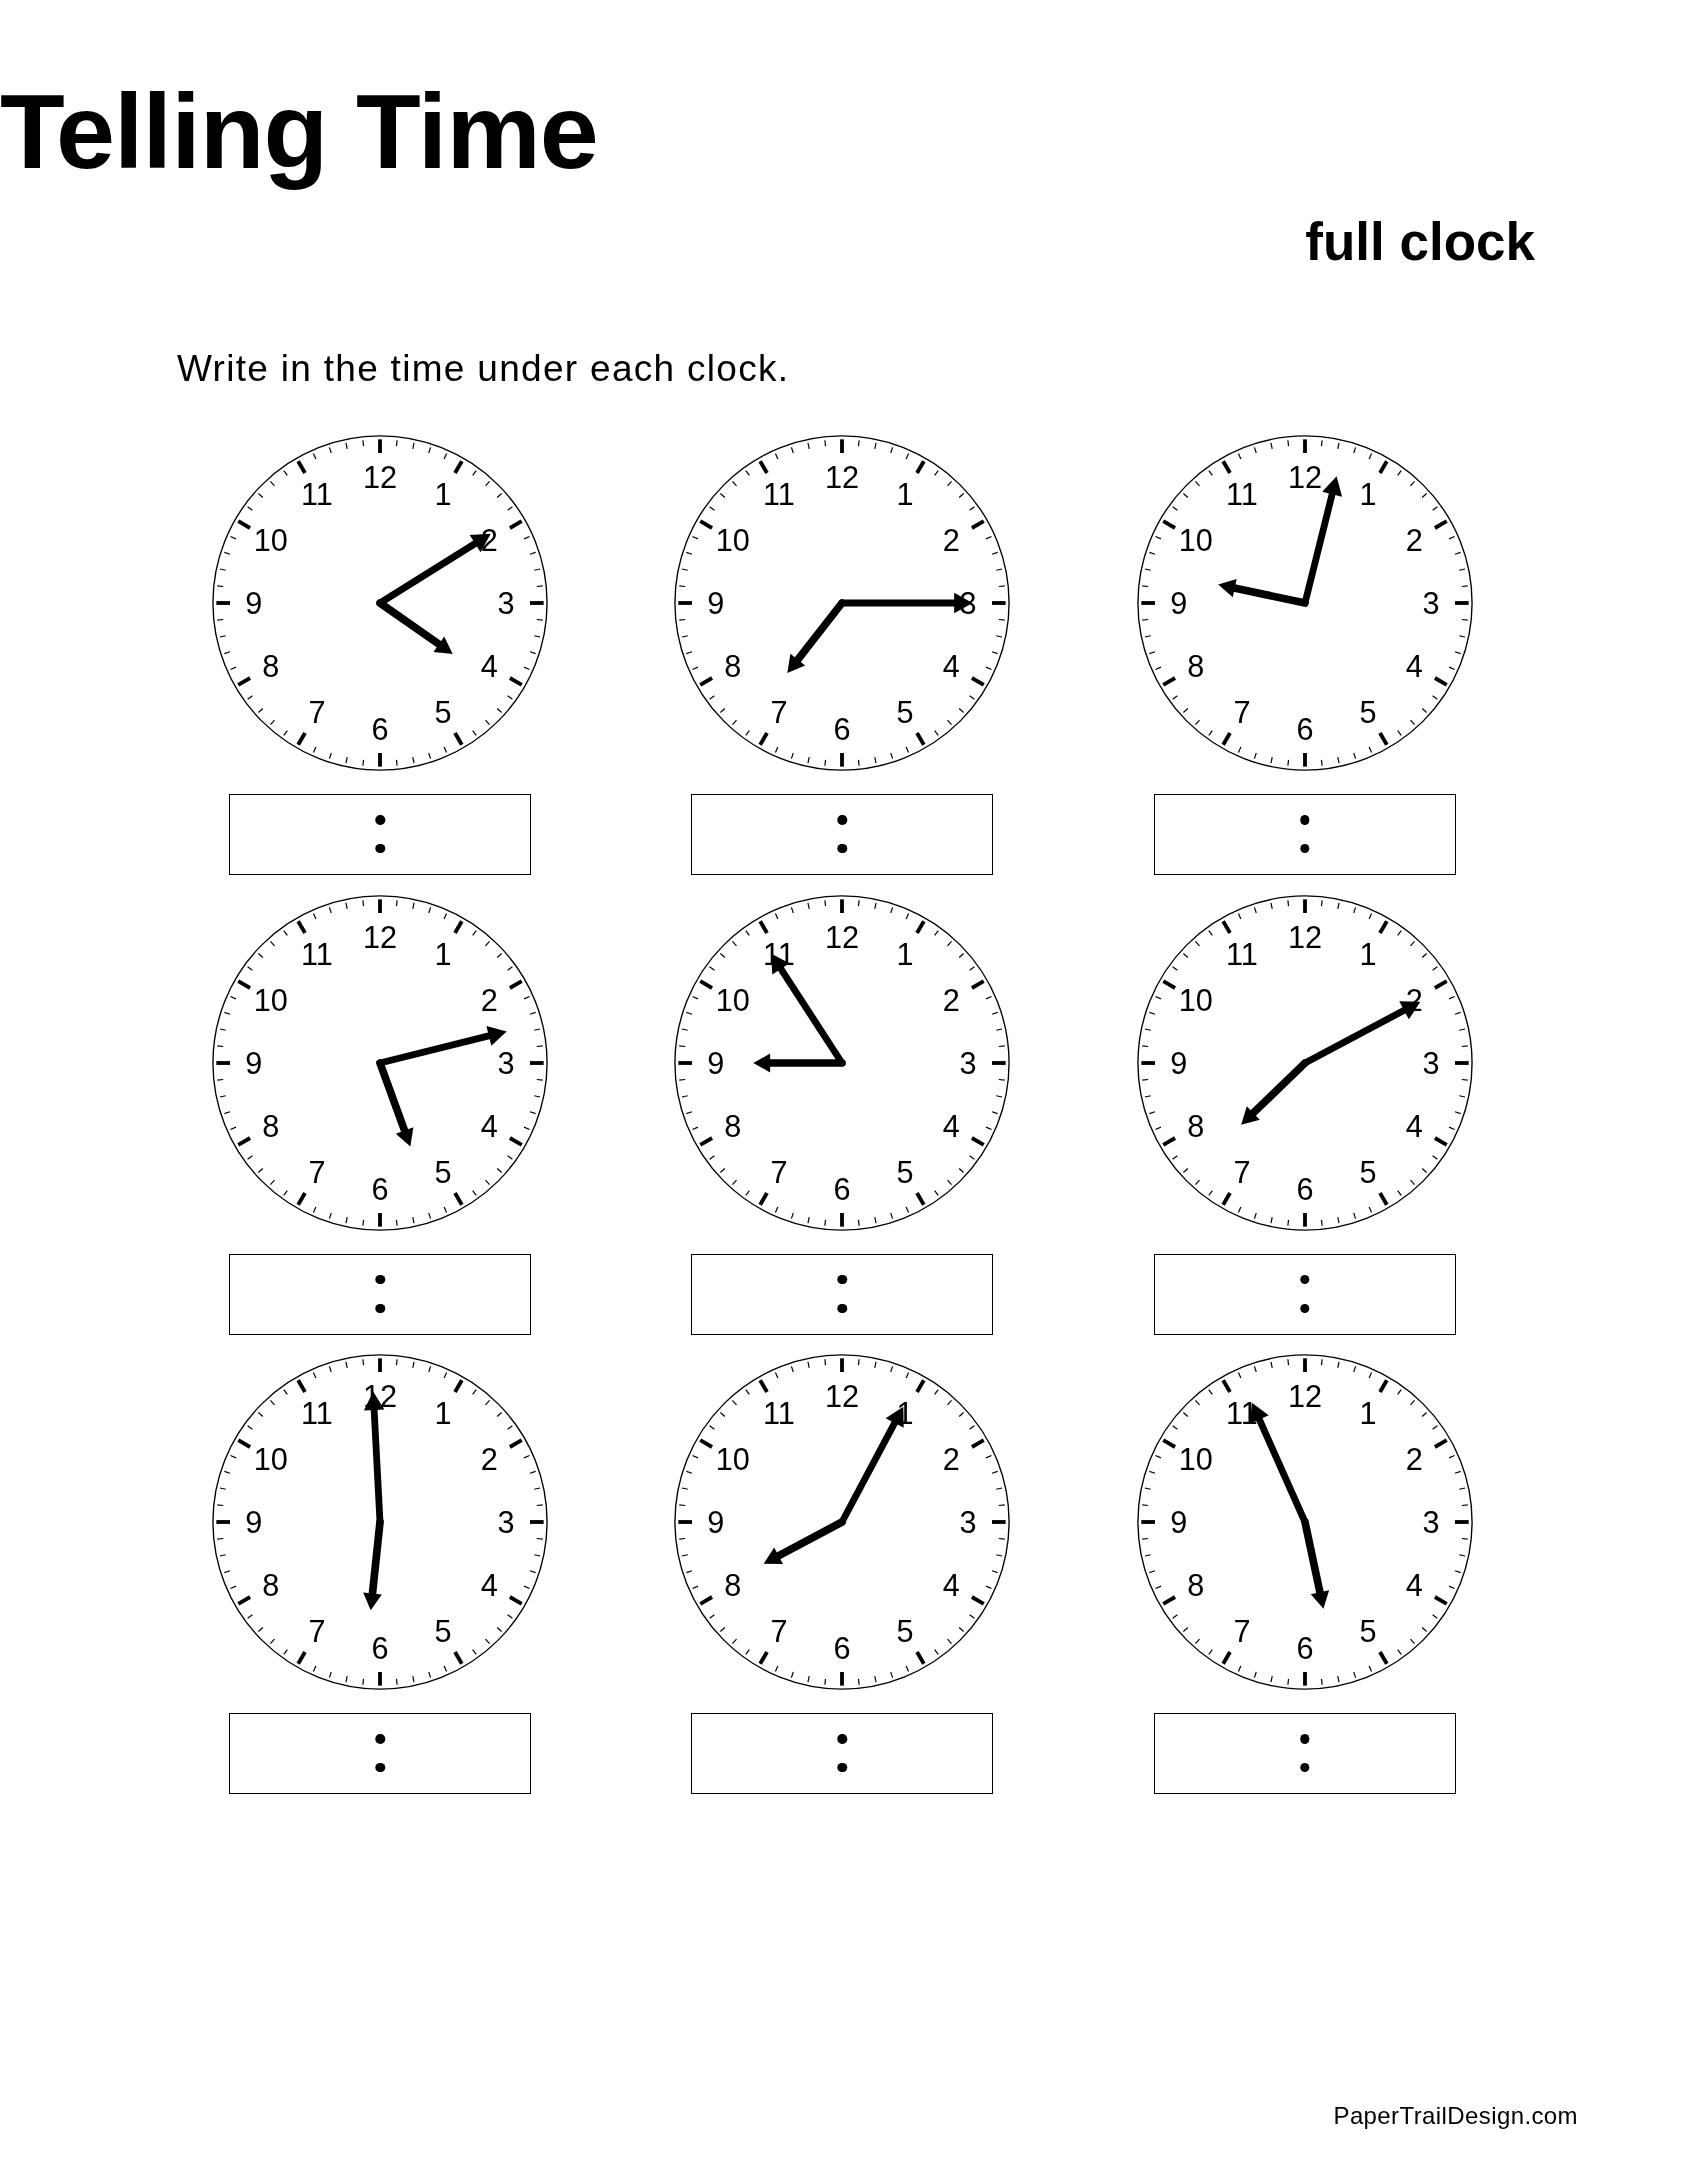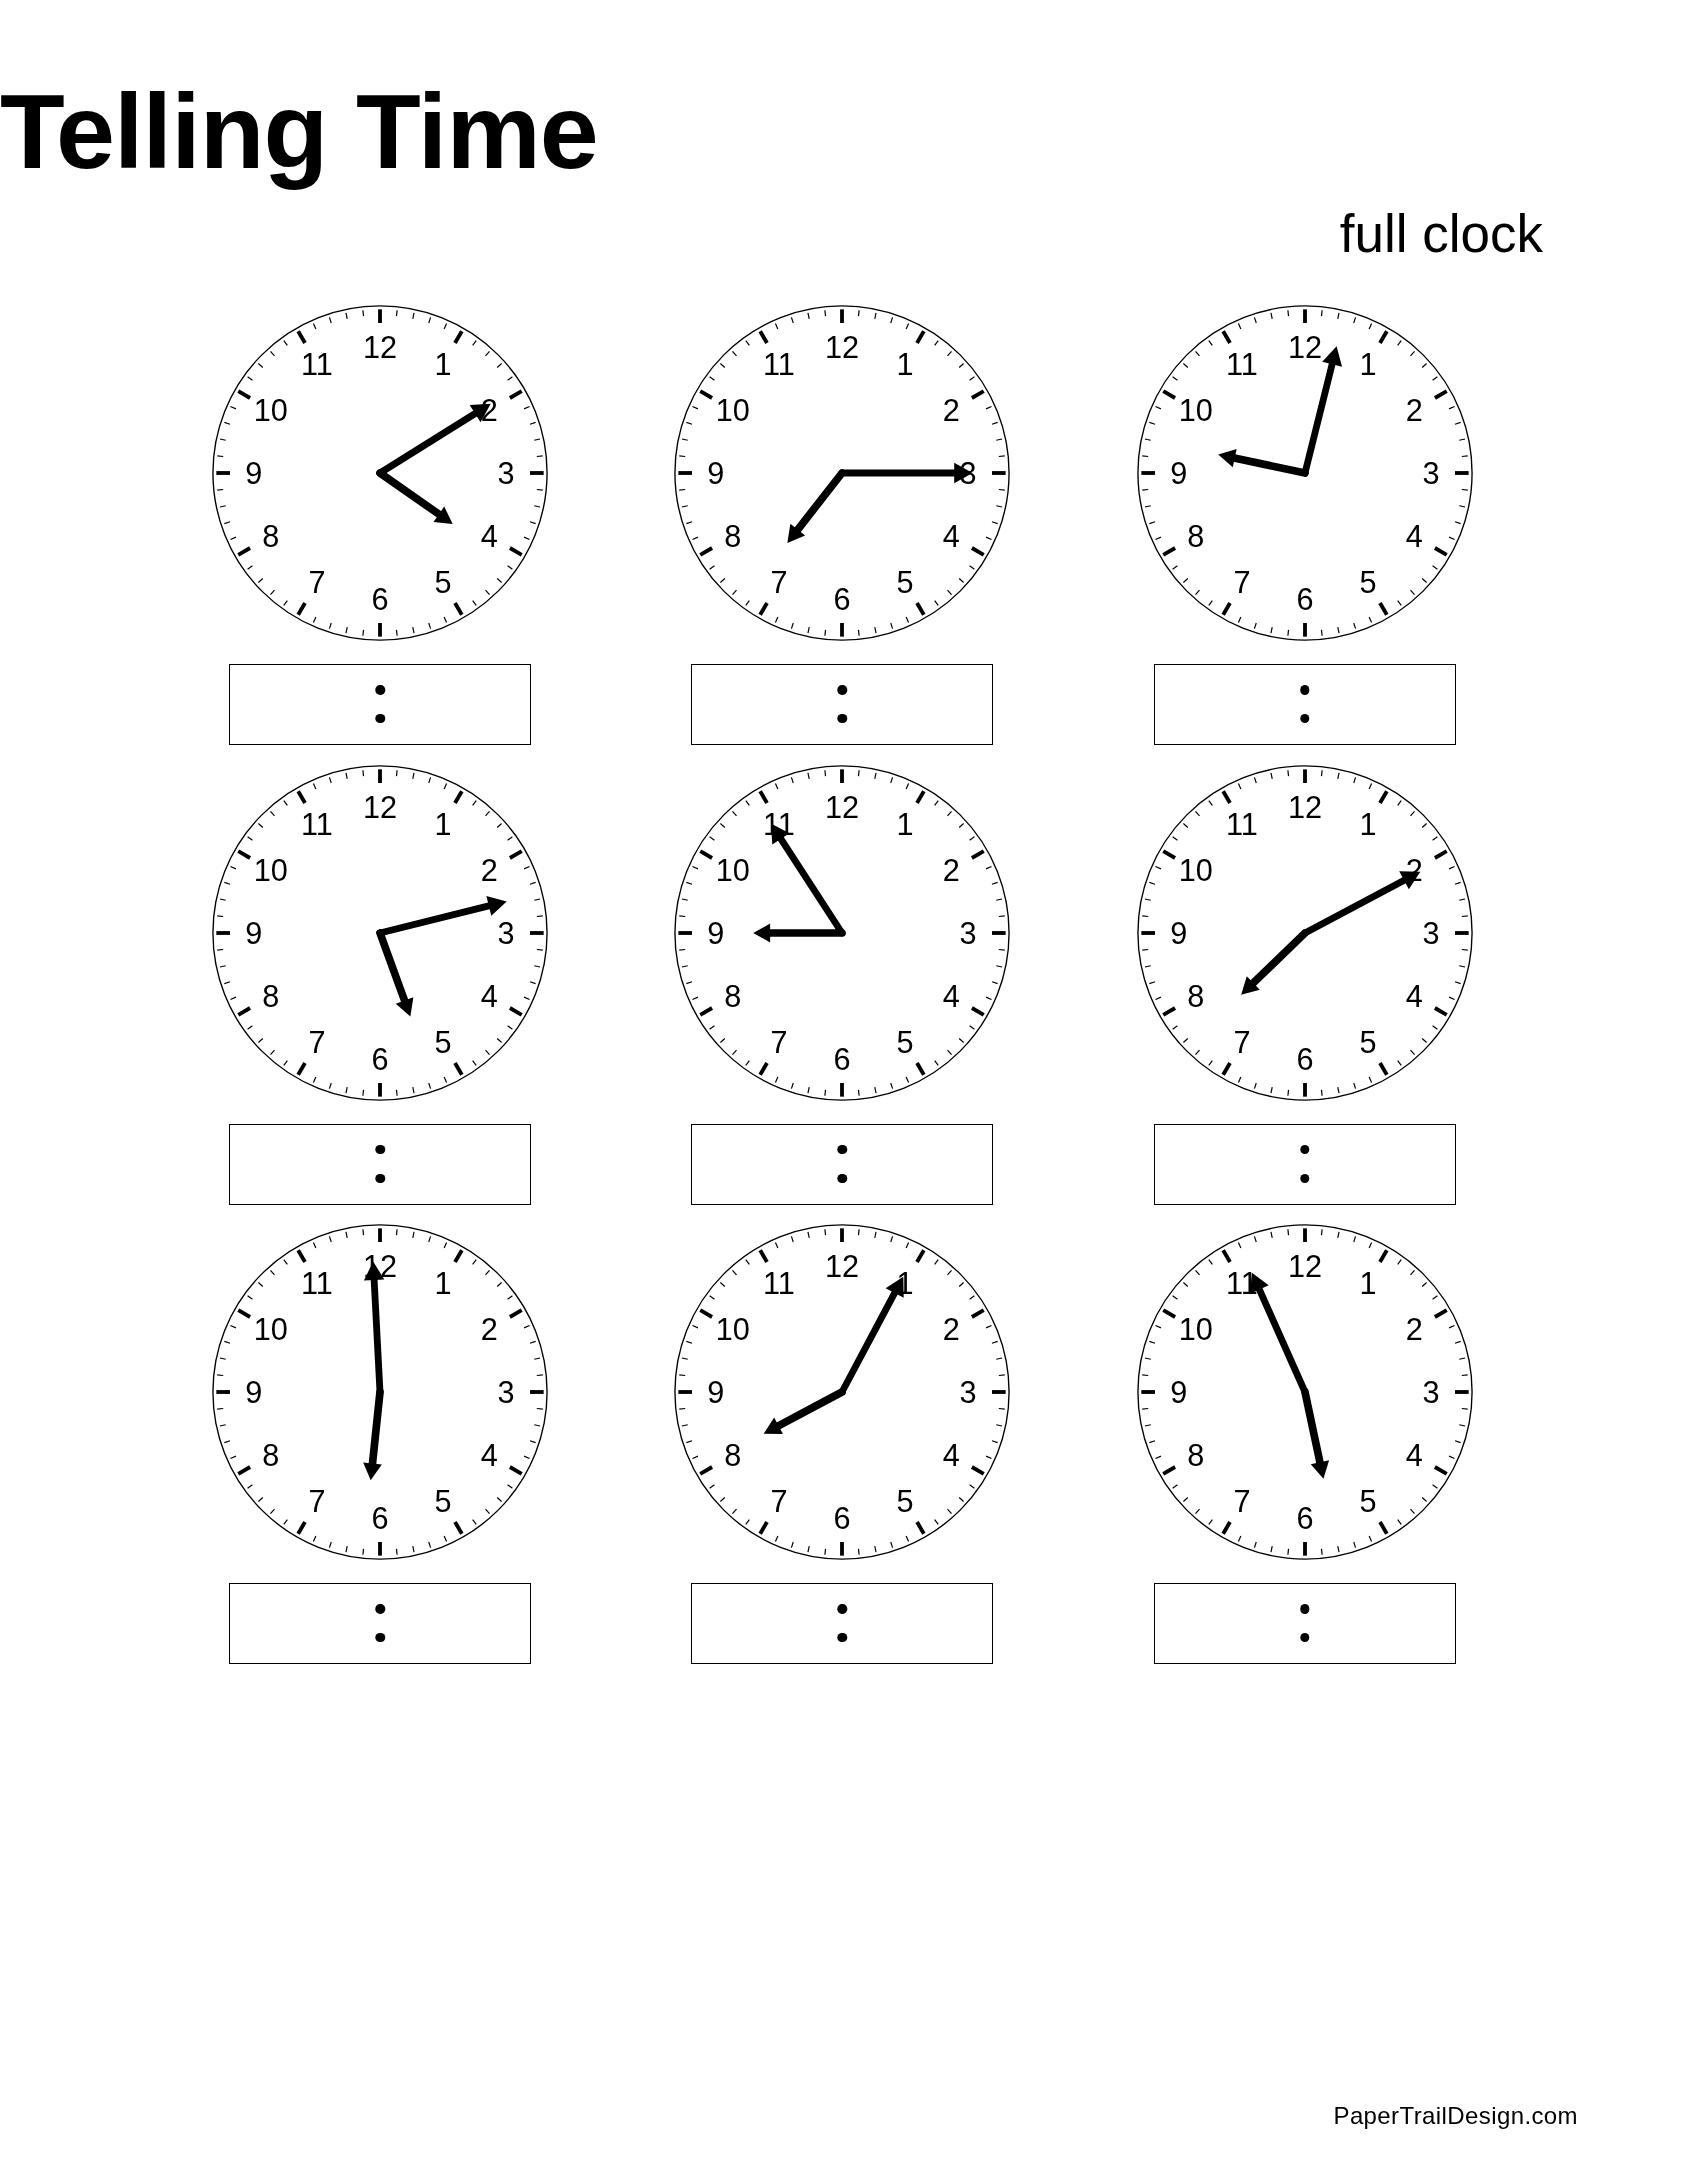--- a/index.html
+++ b/index.html
@@ -25,22 +25,22 @@
     font-size: 106px;
     font-weight: bold;
     letter-spacing: -0.9px;
     margin: 0;
     padding-top: 78px;
     line-height: 1.0;
   }
   .subtitle {
     text-align: right;
     font-size: 53px;
-    font-weight: normal;
-    margin: 4px;
+    font-weight: bold;
+    margin: 12px;
     padding-right: 138px;
     padding-top: 19px;
     line-height: 1.0;
   }
   .instructions {
     font-size: 37px;
     letter-spacing: 1.3px;
     margin: 0;
     padding-left: 177px;
     padding-top: 68px;
@@ -95,20 +95,21 @@
     letter-spacing: 0.4px;
   }
 </style>
 </head>
 <body>
 
 <div class="page">
 
   <h1 class="title">Telling Time</h1>
   <h2 class="subtitle">full clock</h2>
+  <p class="instructions">Write in the time under each clock.</p>
 
   <div class="grid" id="clock-grid">
       <div class="cell">
         <div class="clock-wrap">
           <svg class="clock-svg" viewBox="0 0 420 420">
             <circle cx="210" cy="210" r="196" fill="#ffffff" stroke="#000000" stroke-width="1.6"></circle>
             <line x1="210" y1="34" x2="210" y2="18" stroke="#000000" stroke-width="4.5"></line>
             <line x1="229.3377657045159" y1="26.013449356869444" x2="230.06946494738946" y2="19.051796089291543" stroke="#000000" stroke-width="1.4"></line>
             <line x1="248.4636628012855" y1="29.042693864245962" x2="249.91904463700982" y2="22.195660659109336" stroke="#000000" stroke-width="1.4"></line>
             <line x1="267.1681439593653" y1="34.054544485396605" x2="269.3312629199899" y2="27.39714887133053" stroke="#000000" stroke-width="1.4"></line>

